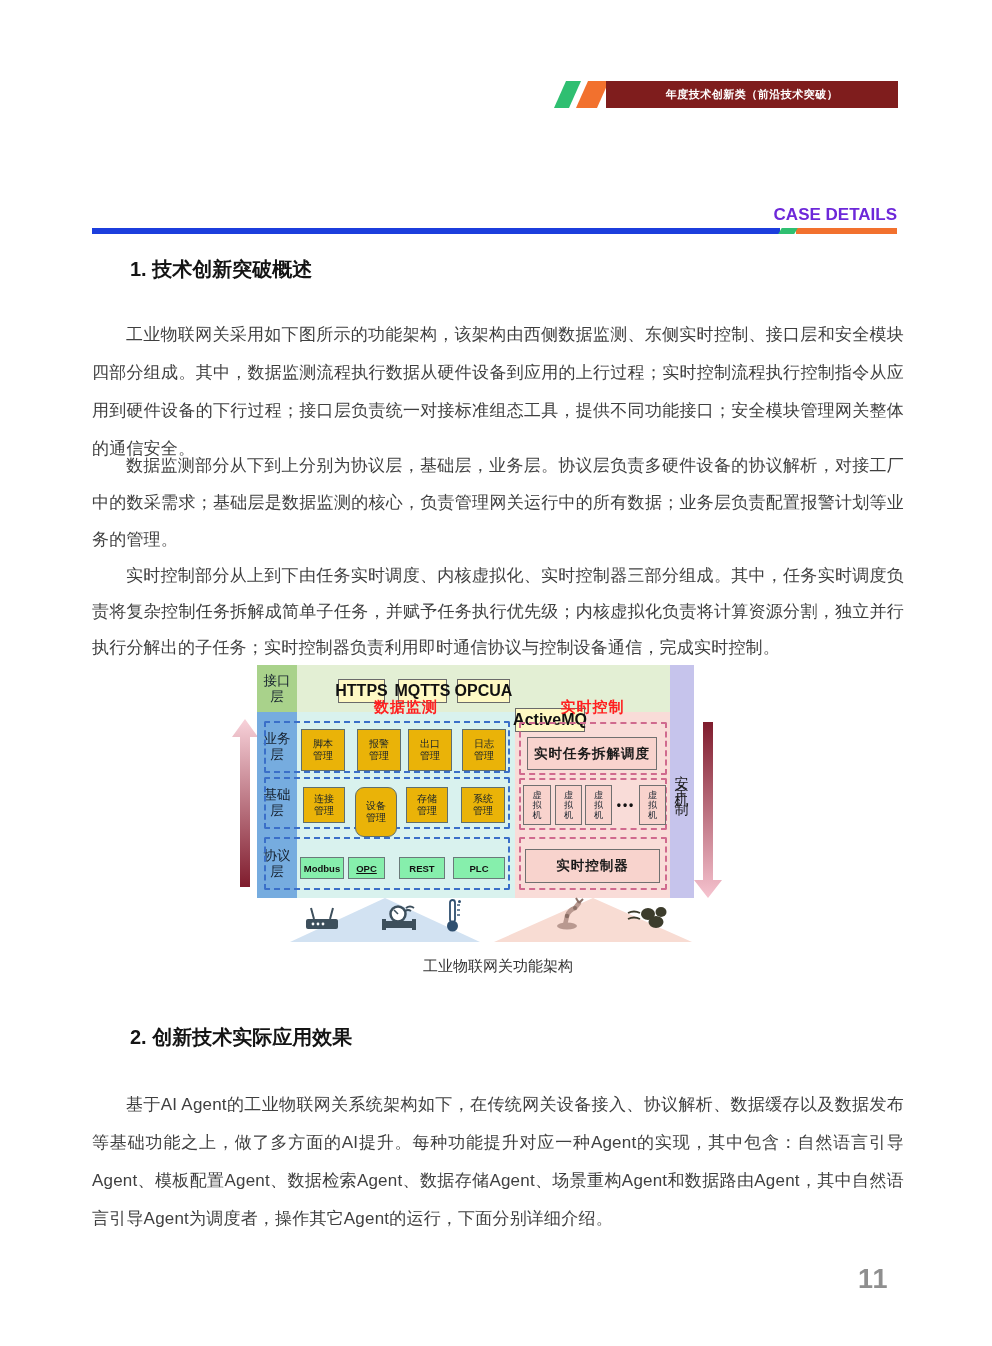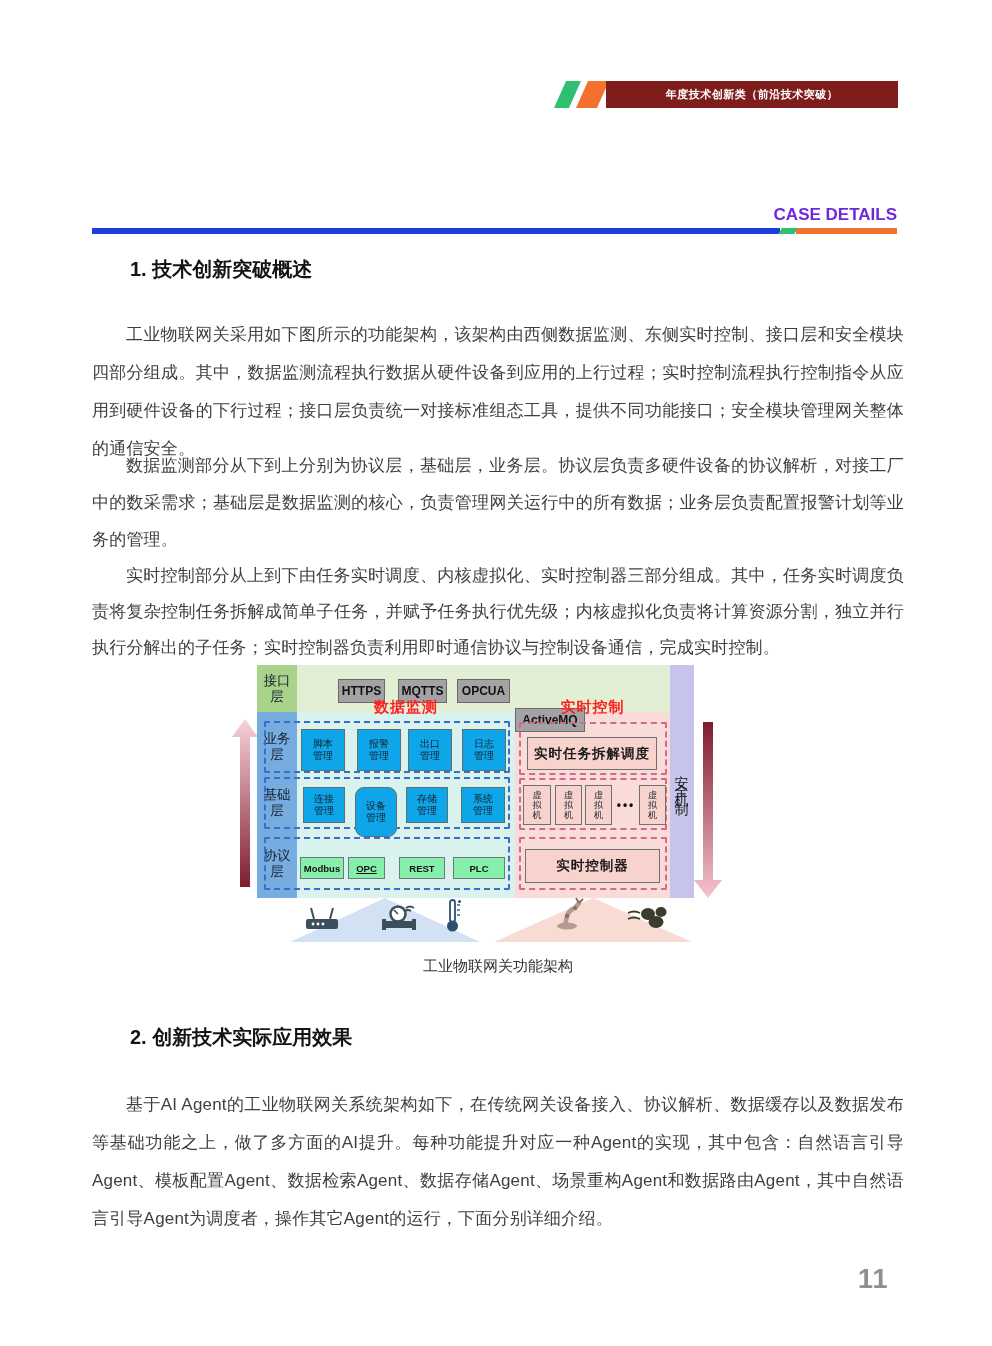--- a/index.html
+++ b/index.html
@@ -31,22 +31,22 @@
   .para {
     position:absolute; left:92px; width:812px; font-size:17px; color:#3f3f3f;
     text-align:justify; text-indent:2em; letter-spacing:0.2px;
   }
 
   
   .dgm { position:absolute; box-sizing:border-box; }
   .flexc { display:flex; align-items:center; justify-content:center; text-align:center; }
   .layer-label { font-size:13.5px; line-height:16px; color:#15202e; }
   .layer-label span { display:block; width:30px; text-align:center; }
-  .ifbox  { background:#a3a3a3; border:1.5px solid #6a6a6a; font-weight:bold; font-size:12px; color:#111; }
-  .mod    { background:#0ea5e9; border:1.5px solid #5f6f6f; font-size:10px; line-height:12px; color:#15202b; }
+  .ifbox  { background:#fef9c3; border:1.5px solid #6a6a6a; font-weight:bold; font-size:16px; color:#111; }
+  .mod    { background:#eab308; border:1.5px solid #5f6f6f; font-size:10px; line-height:12px; color:#15202b; }
   .mod span { display:block; width:21px; margin:0 auto; text-align:center; }
   .vmbox  { background:#f8d3cd; border:1.5px solid #707070; font-size:9px; line-height:10px; color:#15202b; }
   .vmbox span { display:block; width:10px; margin:0 auto; text-align:center; }
   .prtbox { background:#86efac; border:1.5px solid #6a7a7a; font-weight:bold; font-size:9.5px; color:#111; }
   .pinkbox { background:#f8d3cd; border:1.5px solid #707070; font-weight:bold; font-size:13.5px; color:#1a1a1a; letter-spacing:1px; }
   .dashL { border:2px dashed #3a6fc8; border-radius:2px; }
   .dashR { border:2px dashed #d06a8e; border-radius:2px; }
   .red-title { color:#ff1f1f; font-weight:bold; font-size:15px; text-align:center; letter-spacing:1px; }
   .vert {
     writing-mode:vertical-rl; text-orientation:upright;

